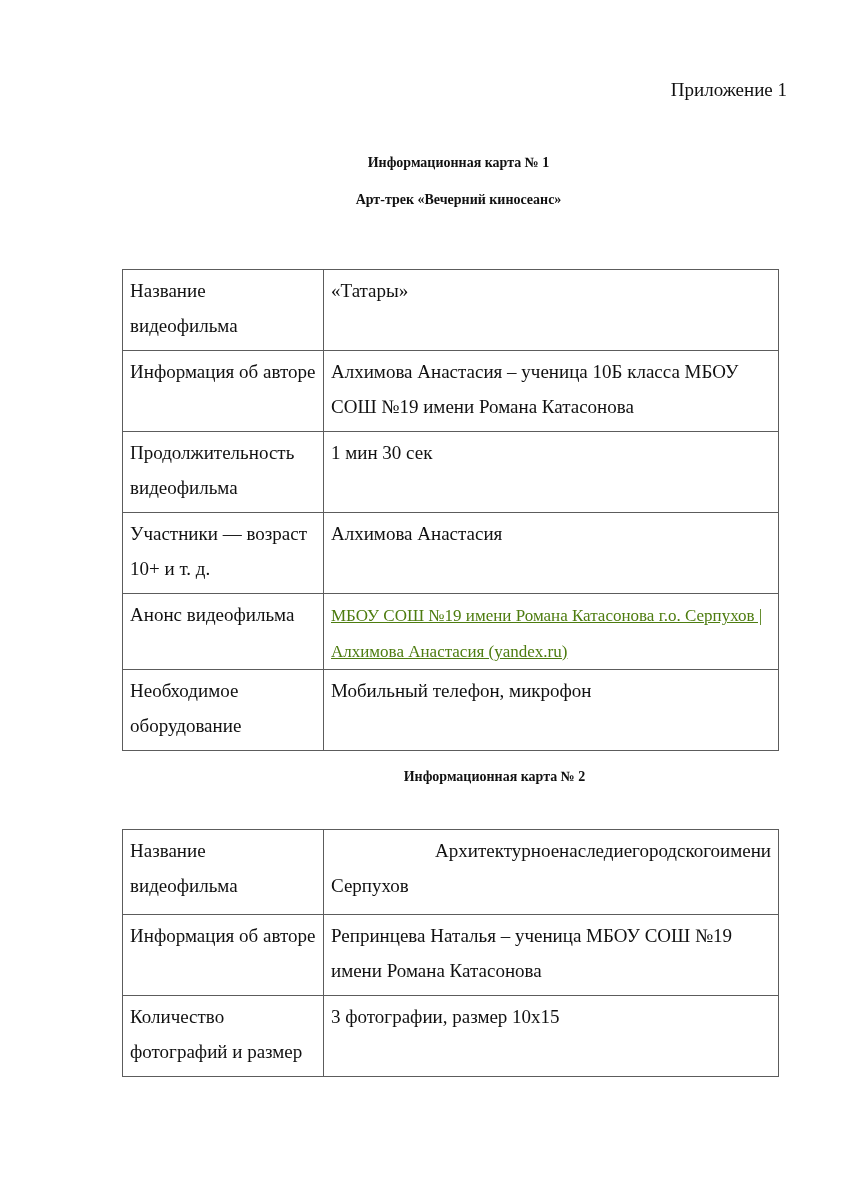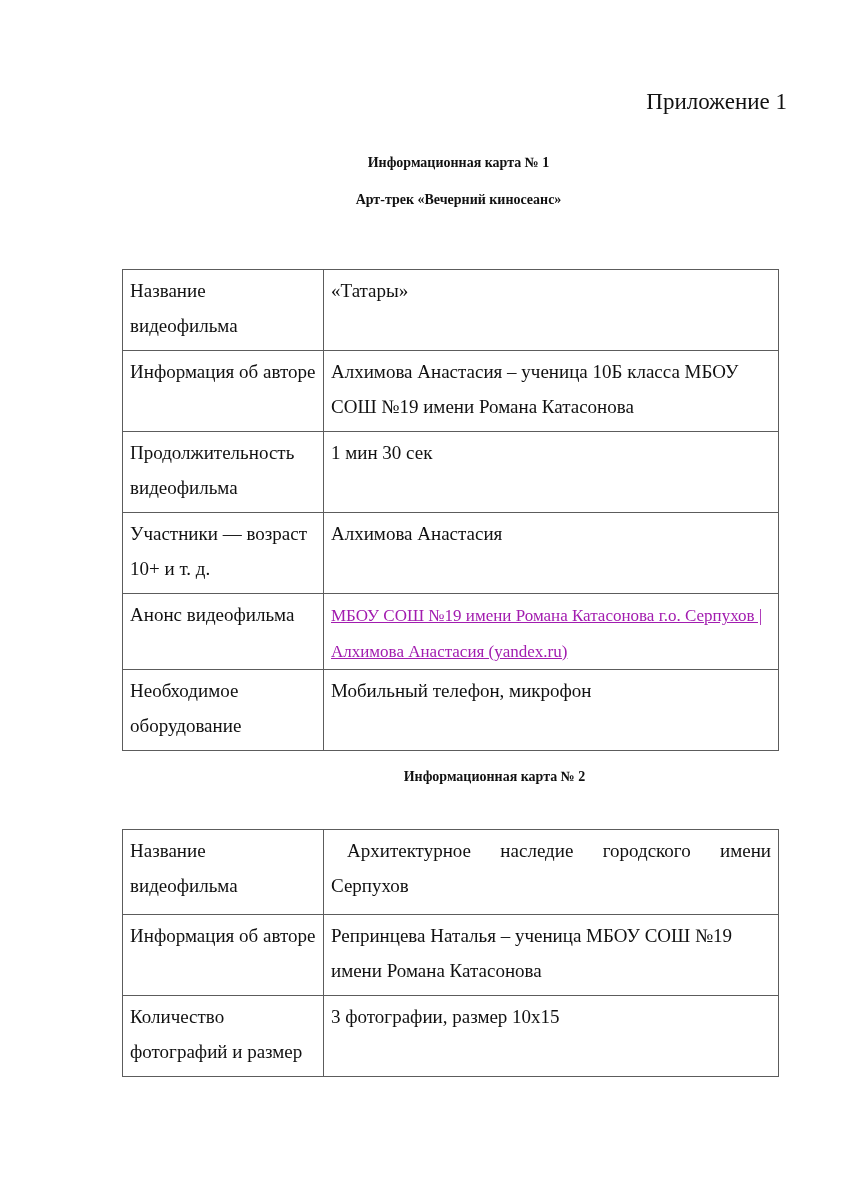--- a/index.html
+++ b/index.html
@@ -16,23 +16,23 @@
       color: #111111;
     }
     .page {
       position: absolute;
       left: 0; top: 0;
       width: 849px;
       height: 1200px;
     }
     .appendix-label {
       position: absolute;
-      top: 90px;
+      top: 78px;
       right: 62px;
-      font-size: 23px;
+      font-size: 19px;
       line-height: 24px;
     }
     .card-heading {
       position: absolute;
       left: 0;
       width: 849px;
       text-align: center;
       font-weight: bold;
       font-size: 14px;
       line-height: 37px;
@@ -50,25 +50,25 @@
       border: 1.5px solid #5c5c5c;
       vertical-align: top;
       padding: 3px 7px 0 7px;
       line-height: 35px;
       box-sizing: border-box;
     }
     .info-table td.label-cell { width: 201px; }
     .info-table td.value-cell { width: 455px; }
     .justify-line {
       display: flex;
-      justify-content: space-between;
+      justify-content: flex-end;
       margin-left: 16px;
     }
     a.link {
-      color: #a21caf;
+      color: #4d7c0f;
       text-decoration: underline;
       font-size: 17px;
     }
   </style>
 </head>
 <body>
 
 <div class="page">
 
   <div class="appendix-label">Приложение 1</div>

